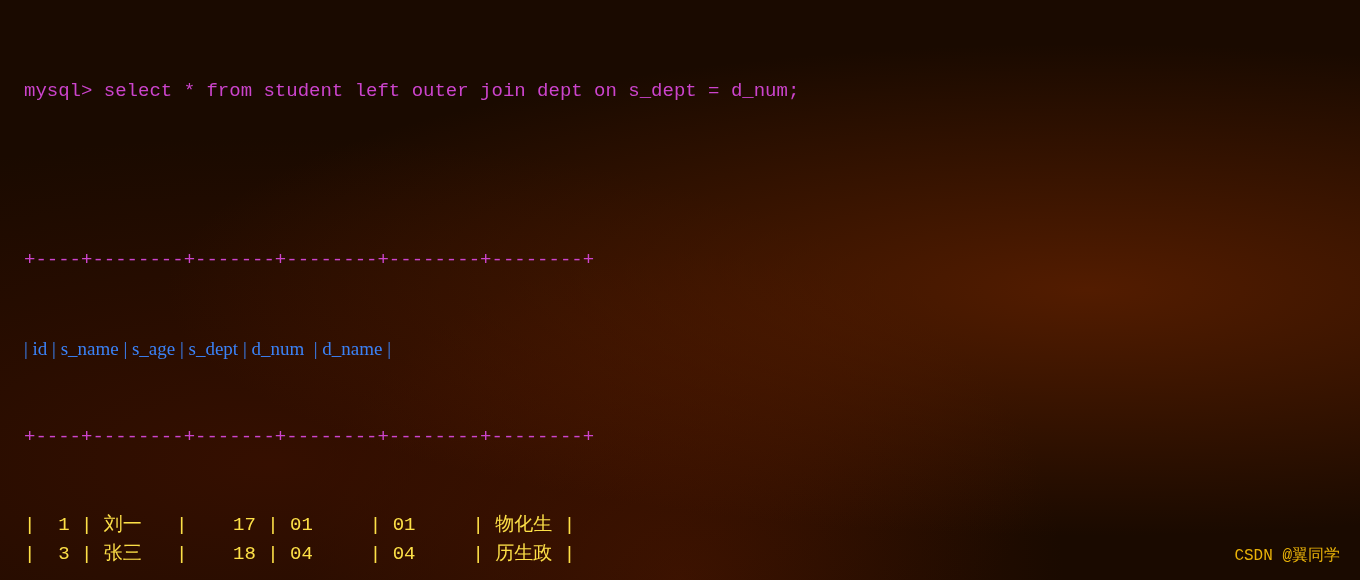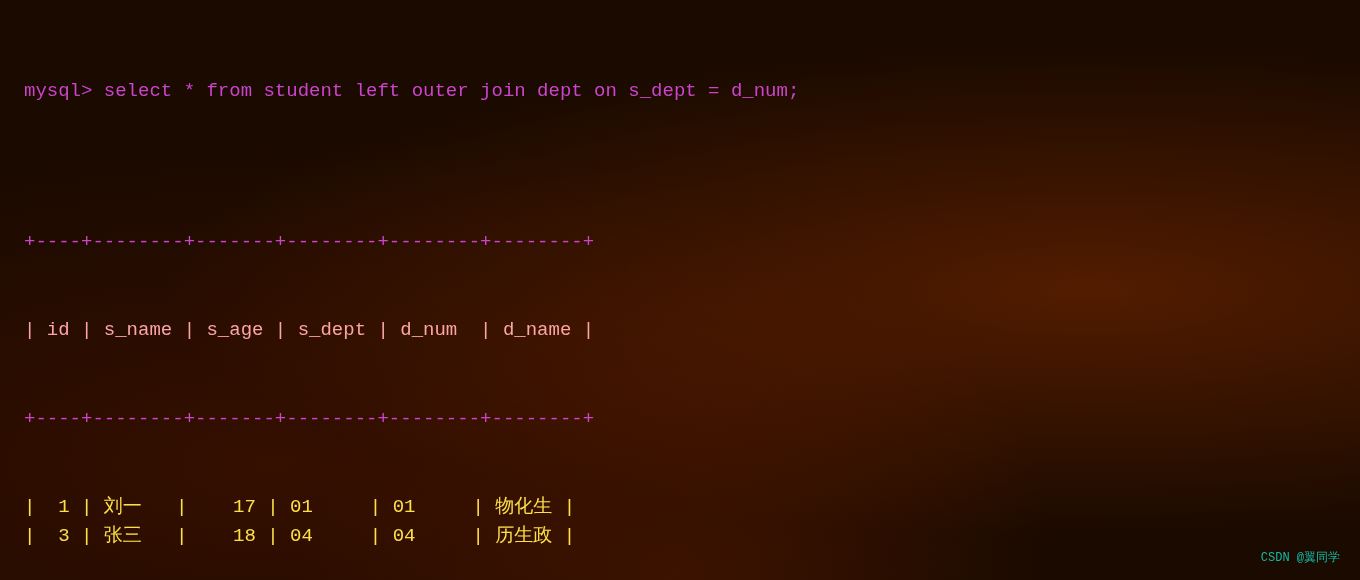--- a/index.html
+++ b/index.html
@@ -35,45 +35,46 @@
       z-index: 1;
       padding: 18px 24px;
       color: #cc44cc;
       font-size: 19px;
       line-height: 1.55;
       white-space: pre;
     }
 
     .cmd-line {
       color: #cc44cc;
-      margin-bottom: 4px;
+      margin-bottom: 22px;
     }
 
     .table-container {
       color: #cc44cc;
     }
 
     .border-line {
       color: #cc44cc;
     }
 
     .header-row {
-      color: #fca5a5;
+      color: #3b82f6;
+      font-family: Liberation Serif, serif;
     }
 
     .data-row {
       color: #fde047;
     }
 
     .watermark {
       position: absolute;
       bottom: 14px;
       right: 20px;
-      color: #14b8a6;
-      font-size: 12px;
+      color: #eab308;
+      font-size: 16px;
       font-family: 'Courier New', Courier, monospace;
       z-index: 2;
     }
   </style>
 </head>
 <body>
 
 <div class="bg-overlay"></div>
 
 <div class="terminal">

